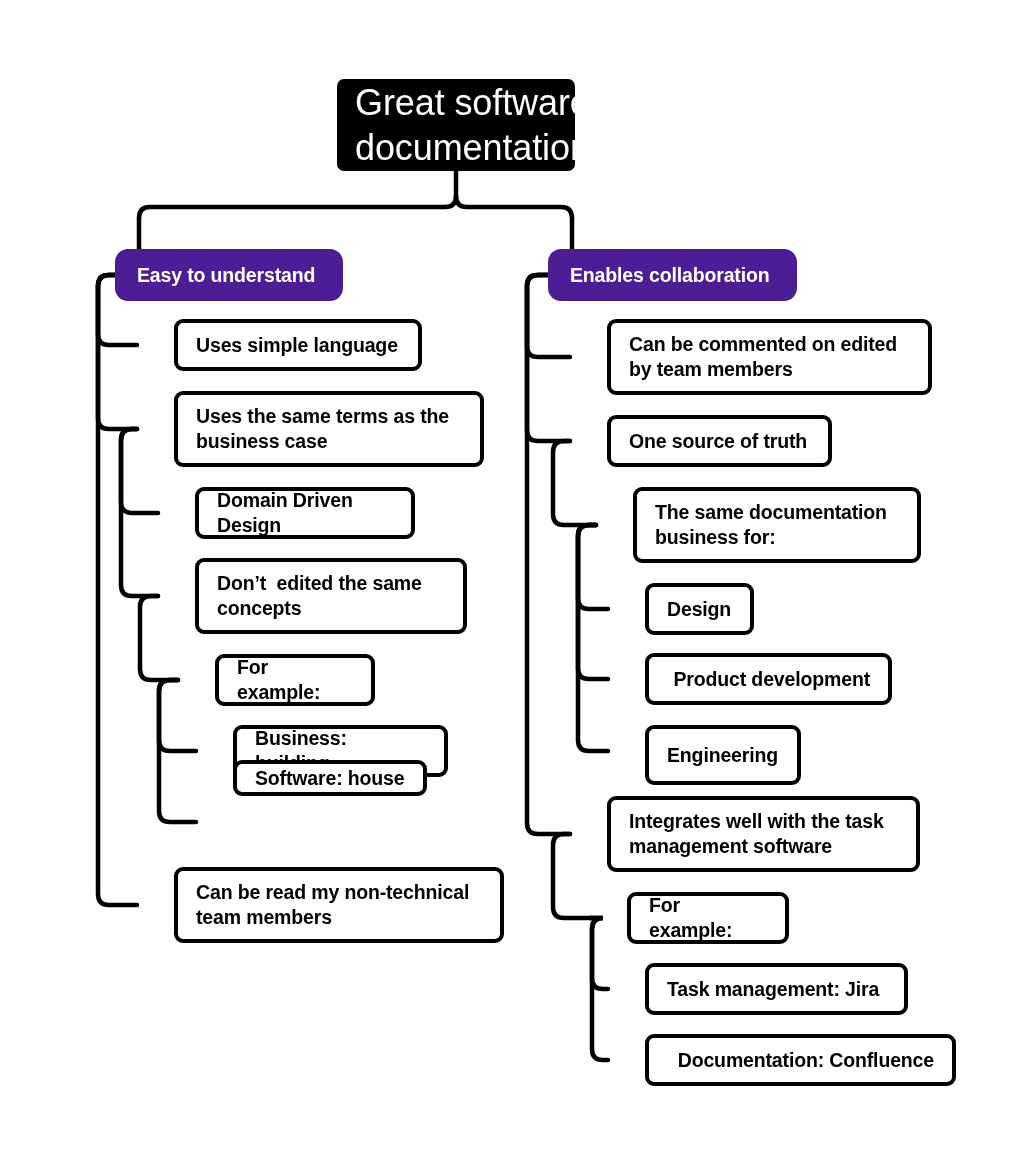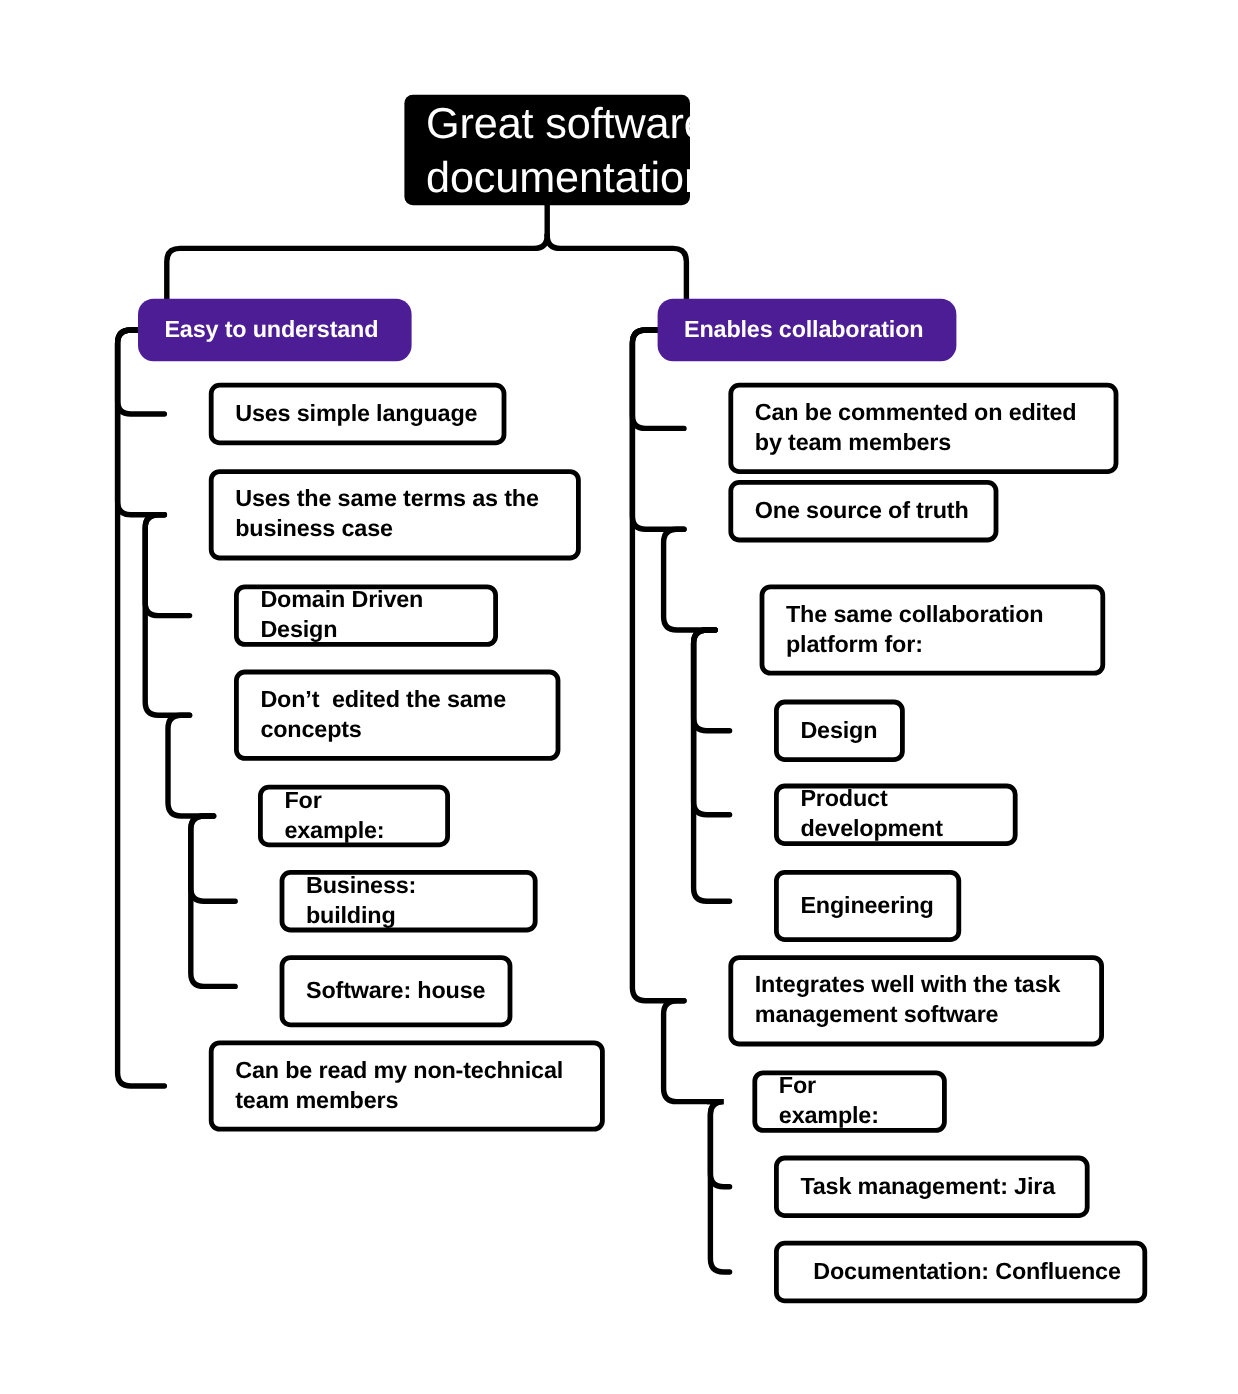--- a/index.html
+++ b/index.html
@@ -120,42 +120,42 @@
       </div>
       <div class="node leaf" style="left: 158px; top: 558px; width: 272px; height: 76px;">
         <span class="node-label">Don’t  edited the same concepts</span>
       </div>
       <div class="node leaf" style="left: 178px; top: 654px; width: 160px; height: 52px;">
         <span class="node-label">For example:</span>
       </div>
       <div class="node leaf" style="left: 196px; top: 725px; width: 215px; height: 52px;">
         <span class="node-label">Business: building</span>
       </div>
-      <div class="node leaf" style="left: 196px; top: 796px; width: 194px; height: 60px;">
+      <div class="node leaf" style="left: 196px; top: 760px; width: 194px; height: 36px;">
         <span class="node-label">Software: house</span>
       </div>
       <div class="node leaf" style="left: 137px; top: 867px; width: 330px; height: 76px;">
         <span class="node-label">Can be read my non-technical team members</span>
       </div>
       <div class="node branch" style="left: 548px; top: 249px; width: 249px; height: 52px;">
         <span class="node-label">Enables collaboration</span>
       </div>
       <div class="node leaf" style="left: 570px; top: 319px; width: 325px; height: 76px;">
         <span class="node-label">Can be commented on edited by team members</span>
       </div>
-      <div class="node leaf" style="left: 570px; top: 400px; width: 225px; height: 52px; text-align: center;">
+      <div class="node leaf" style="left: 570px; top: 415px; width: 225px; height: 52px; text-align: center;">
         <span class="node-label">One source of truth</span>
       </div>
       <div class="node leaf" style="left: 596px; top: 487px; width: 288px; height: 76px;">
-        <span class="node-label">The same collaboration platform for:</span>
+        <span class="node-label">The same documentation business for:</span>
       </div>
       <div class="node leaf" style="left: 608px; top: 583px; width: 109px; height: 52px;">
         <span class="node-label">Design</span>
       </div>
-      <div class="node leaf" style="left: 608px; top: 653px; width: 203px; height: 52px;">
+      <div class="node leaf" style="left: 608px; top: 653px; width: 247px; height: 52px; justify-content: flex-end;">
         <span class="node-label">Product development</span>
       </div>
       <div class="node leaf" style="left: 608px; top: 725px; width: 156px; height: 60px;">
         <span class="node-label">Engineering</span>
       </div>
       <div class="node leaf" style="left: 570px; top: 796px; width: 313px; height: 76px;">
         <span class="node-label">Integrates well with the task management software</span>
       </div>
       <div class="node leaf" style="left: 590px; top: 892px; width: 162px; height: 52px;">
         <span class="node-label">For example:</span>

